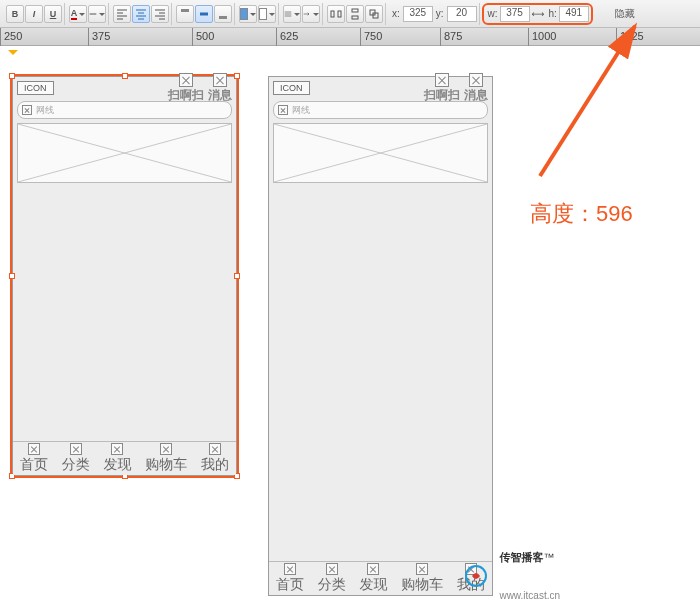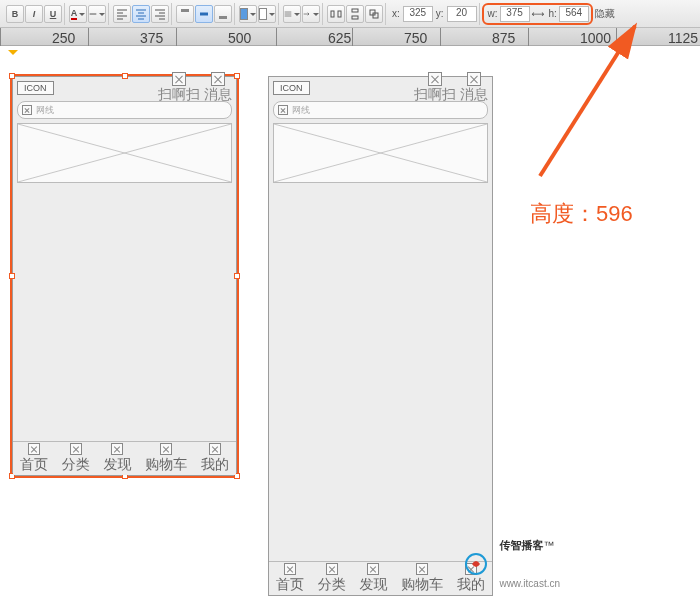--- a/index.html
+++ b/index.html
@@ -86,22 +86,21 @@
   }
   .ruler .tick {
     position:absolute;
     top:0;
     width:1px; height:18px;
     border-left:1px solid #888;
   }
   .ruler .tick span {
     position:absolute;
     top:2px; left:3px;
-    font-size:14px;
-    margin-left:48px;
+    font-size:11px;
   }
 
   
   .canvas {
     position:absolute;
     left:0; top:46px;
     right:0; bottom:0;
     background:#fff;
     background-image: radial-gradient(#ddd 0.6px, transparent 0.6px);
     background-size: 10px 10px;
@@ -146,21 +145,21 @@
   }
   .xbox::before, .xbox::after {
     content:"";
     position:absolute;
     left:1px; right:1px;
     top:50%;
     border-top:1px solid #888;
   }
   .xbox::before { transform:rotate(45deg); }
   .xbox::after { transform:rotate(-45deg); }
-  .smalltext { font-size:14px; color:#888; text-align:right; }
+  .smalltext { font-size:12px; color:#888; text-align:right;font-weight:bold; }
   .mock-search {
     margin:2px 4px 4px;
     height:18px;
     background:#fafafa;
     border:1px solid #bbb;
     border-radius:8px;
     display:flex;
     align-items:center;
     gap:4px;
     padding-left:4px;
@@ -203,21 +202,21 @@
     position:absolute;
     color:#f15a22;
     font-size:22px;
     font-weight:500;
     line-height:1.6;
   }
 
   
   .wm {
     position:absolute;
-    bottom:20px;
+    bottom:8px;
     display:flex;
     align-items:center;
     gap:12px;
     font-size:11px;
     color:#333;
   }
   .wm small { display:block; font-size:10px; color:#888;margin-top:25px; }
   .wm .logo {
     width:22px;height:22px;
     border-radius:50%;
@@ -324,40 +323,40 @@
     <div class="coord-input">325</div>
     <span class="coord-label">y:</span>
     <div class="coord-input">20</div>
   </div>
 
   <div class="wh-hl">
     <span class="coord-label">w:</span>
     <div class="coord-input">375</div>
     <span class="coord-label" style="font-size:9px">⟷</span>
     <span class="coord-label">h:</span>
-    <div class="coord-input">564</div>
-  </div>
-
-  <span class="coord-label" style="margin-left:0">隐藏</span>
+    <div class="coord-input">491</div>
+  </div>
+
+  <span class="coord-label" style="margin-left:20px">隐藏</span>
 </div>
 
 <div class="ruler" id="ruler">
     <div class="tick" style="left: 0px;">
       <span>250</span>
     </div>
     <div class="tick" style="left: 88px;">
       <span>375</span>
     </div>
-    <div class="tick" style="left: 176px;">
+    <div class="tick" style="left: 192px;">
       <span>500</span>
     </div>
     <div class="tick" style="left: 276px;">
       <span>625</span>
     </div>
-    <div class="tick" style="left: 352px; text-align: right;">
+    <div class="tick" style="left: 360px; text-align: right;">
       <span>750</span>
     </div>
     <div class="tick" style="left: 440px;">
       <span>875</span>
     </div>
     <div class="tick" style="left: 528px; text-align: center;">
       <span>1000</span>
     </div>
     <div class="tick" style="left: 616px;">
       <span>1125</span>

